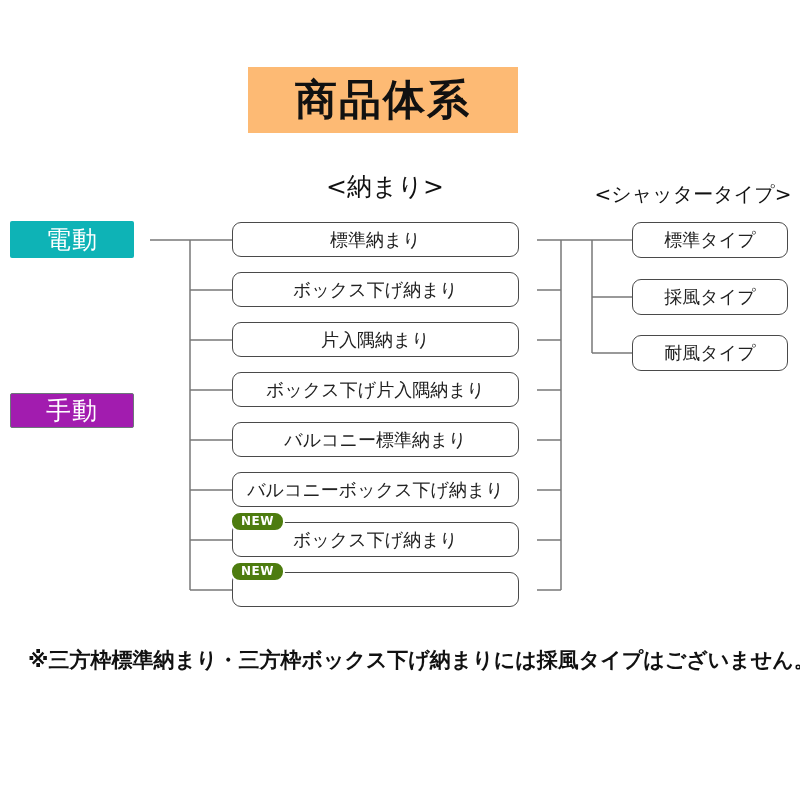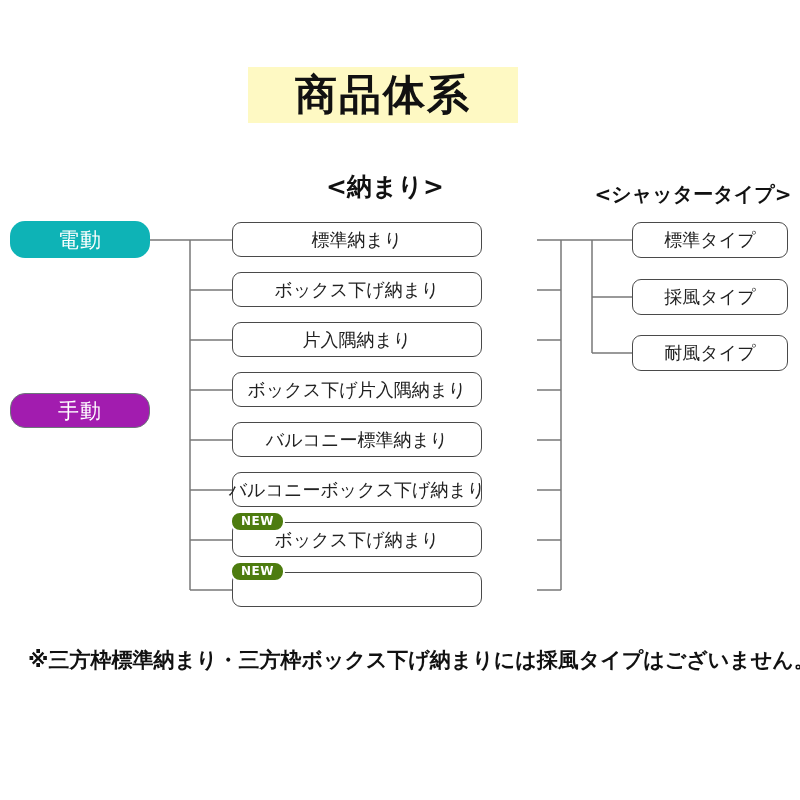--- a/index.html
+++ b/index.html
@@ -5,51 +5,51 @@
   * { margin: 0; padding: 0; box-sizing: border-box; }
   html, body { background: #ffffff; }
   body {
     font-family: "DejaVu Sans", "Liberation Sans", sans-serif;
     width: 800px; height: 800px; position: relative; overflow: hidden;
     color: #1a1a1a;
   }
   .stage { position: absolute; left: 0; top: 0; width: 800px; height: 800px; }
 
   .title-banner {
-    position: absolute; left: 248px; top: 67px; width: 270px; height: 56px;
-    background: #fef9c3;
+    position: absolute; left: 248px; top: 67px; width: 270px; height: 66px;
+    background: #fdba74;
     display: flex; align-items: center; justify-content: center;
     font-size: 42px; font-weight: bold; letter-spacing: 2px; color: #111;
   }
 
   .col-header {
-    position: absolute; font-weight: bold; color: #111;
+    position: absolute; font-weight: normal; color: #111;
     text-align: center; white-space: nowrap;
   }
   .col-header.osamari { left: 300px; top: 170px; width: 170px; font-size: 25px; }
   .col-header.shutter { left: 588px; top: 181px; width: 210px; font-size: 20px; }
 
   .drive-btn {
-    position: absolute; left: 10px; width: 140px; height: 37px;
-    border-radius: 15px; color: #ffffff; font-size: 21px;
+    position: absolute; left: 10px; width: 124px; height: 37px;
+    border-radius: 2px; color: #ffffff; font-size: 25px;
     display: flex; align-items: center; justify-content: center;
     letter-spacing: 1px;
   }
   .drive-btn.electric { top: 221px; background: #0eb3b6; }
   .drive-btn.manual  { top: 393px; height: 35px; background: #a21caf; border: 1px solid #6d757a; }
 
   svg.lines { position: absolute; left: 0; top: 0; width: 800px; height: 800px; }
   svg.lines line { stroke: #777777; stroke-width: 1.5; }
 
   .node-box {
     position: absolute; background: #ffffff; border: 1px solid #4a4a4a;
     border-radius: 9px; display: flex; align-items: center; justify-content: center;
     font-size: 18px; color: #222; white-space: nowrap;
   }
-  .osamari-box { left: 232px; width: 250px; height: 35px; }
+  .osamari-box { left: 232px; width: 287px; height: 35px; }
   .shutter-box { left: 632px; width: 156px; height: 36px; font-size: 18px; justify-content: center; }
 
   .new-badge {
     position: absolute; left: -3px; top: -12px;
     background: #4d7c0f; color: #ffffff;
     font-size: 12px; font-weight: bold; letter-spacing: 0.5px;
     padding: 2px 9px 3px 9px; border-radius: 10px;
     border: 2px solid #ffffff; line-height: 1;
   }
 

